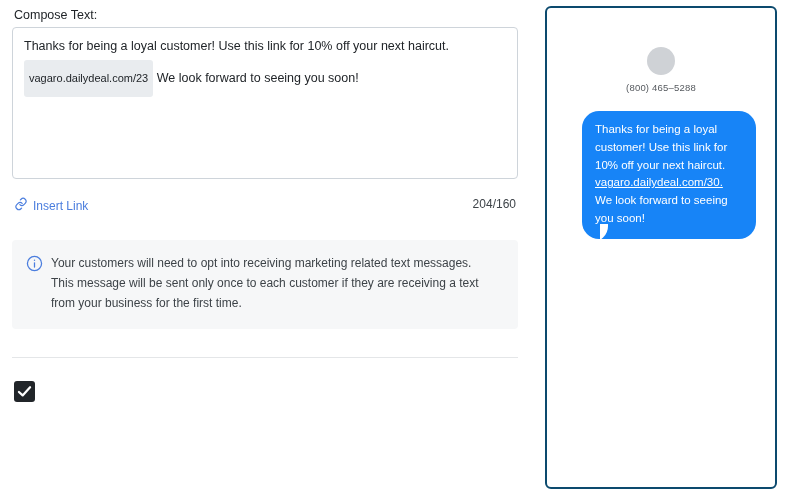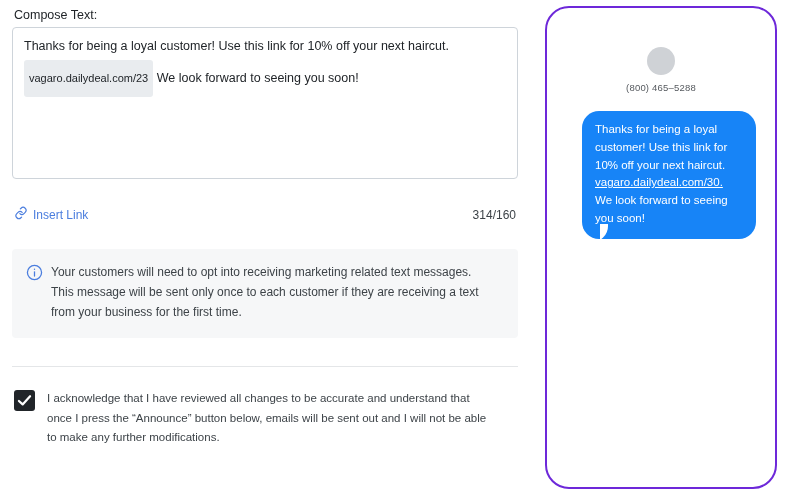--- a/index.html
+++ b/index.html
@@ -57,23 +57,23 @@
     padding: 10px 5px;
     color: #212529;
     font-size: 11px;
   }
   .compose-line2 {
     display: block;
     margin-top: 4px;
   }
   .below-box {
     display: flex;
-    align-items: center;
+    align-items: flex-start;
     justify-content: space-between;
-    margin-top: 27px;
+    margin-top: 18px;
     padding: 0 2px;
   }
   .insert-link {
     display: flex;
     align-items: center;
     gap: 5px;
     color: #4a7dde;
     font-size: 12px;
     cursor: pointer;
     text-decoration: none;
@@ -154,22 +154,22 @@
   .phone-wrap {
     position: absolute;
     left: 545px;
     top: 6px;
     width: 240px;
     height: 490px;
   }
   .phone {
     width: 232px;
     height: 483px;
-    border: 2px solid #6d28d9;
-    border-radius: 24px;
+    border: 2px solid #0c4a6e;
+    border-radius: 6px;
     box-sizing: border-box;
     background: #ffffff;
     position: relative;
     overflow: hidden;
   }
   .phone-inner {
     position: absolute;
     left: 9px;
     top: 9px;
     right: 9px;
@@ -259,21 +259,21 @@
     <div class="below-box">
       <div class="insert-link">
         <span class="icon">
           <svg width="14" height="14" viewBox="0 0 24 24" fill="none" stroke="#4a7dde" stroke-width="2" stroke-linecap="round">
             <path d="M10 13a5 5 0 0 0 7.07 0l2.12-2.12a5 5 0 0 0-7.07-7.07L10.9 5.05"></path>
             <path d="M14 11a5 5 0 0 0-7.07 0L4.81 13.1a5 5 0 0 0 7.07 7.07L13.1 19"></path>
           </svg>
         </span>
         <span class="label">Insert Link</span>
       </div>
-      <div class="char-count">314/160</div>
+      <div class="char-count">204/160</div>
     </div>
 
 
     <div class="notice">
       <span class="info-icon">
         <svg width="17" height="17" viewBox="0 0 24 24" fill="none" stroke="#4a7dde" stroke-width="1.8">
           <circle cx="12" cy="12" r="10"></circle>
           <line x1="12" y1="11" x2="12" y2="17" stroke-linecap="round"></line>
           <circle cx="12" cy="7.5" r="1" fill="#4a7dde" stroke="none"></circle>
         </svg>
@@ -282,21 +282,20 @@
     </div>
 
     <div class="divider"></div>
 
     <div class="ack-row">
       <div class="checkbox">
         <svg width="15" height="13" viewBox="0 0 16 14" fill="none" stroke="#ffffff" stroke-width="2.4" stroke-linecap="round" stroke-linejoin="round">
           <path d="M2 7.5 L6 11.2 L14 2.4"></path>
         </svg>
       </div>
-      <div class="ack-text">I acknowledge that I have reviewed all changes to be accurate and understand that once I press the “Announce” button below, emails will be sent out and I will not be able to make any further modifications.</div>
     </div>
 
   </div>
 
   <div class="phone-wrap">
     <div class="phone">
       <div class="phone-inner">
         <div class="phone-avatar"></div>
         <div class="phone-number">(800) 465–5288</div>
         <div class="bubble-area">

